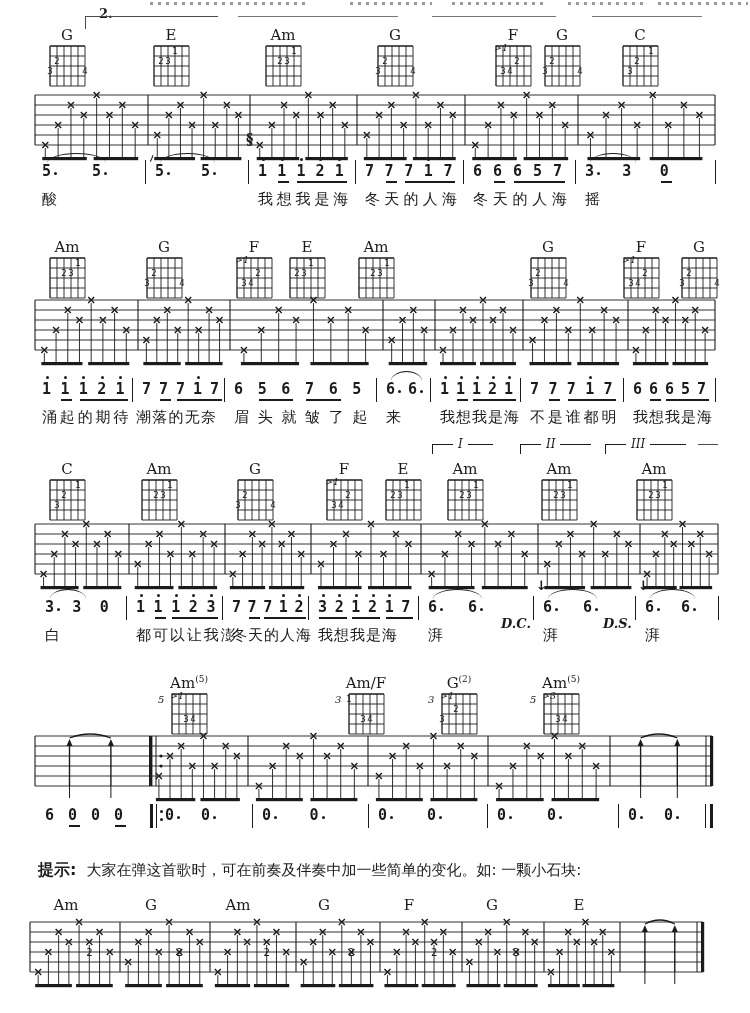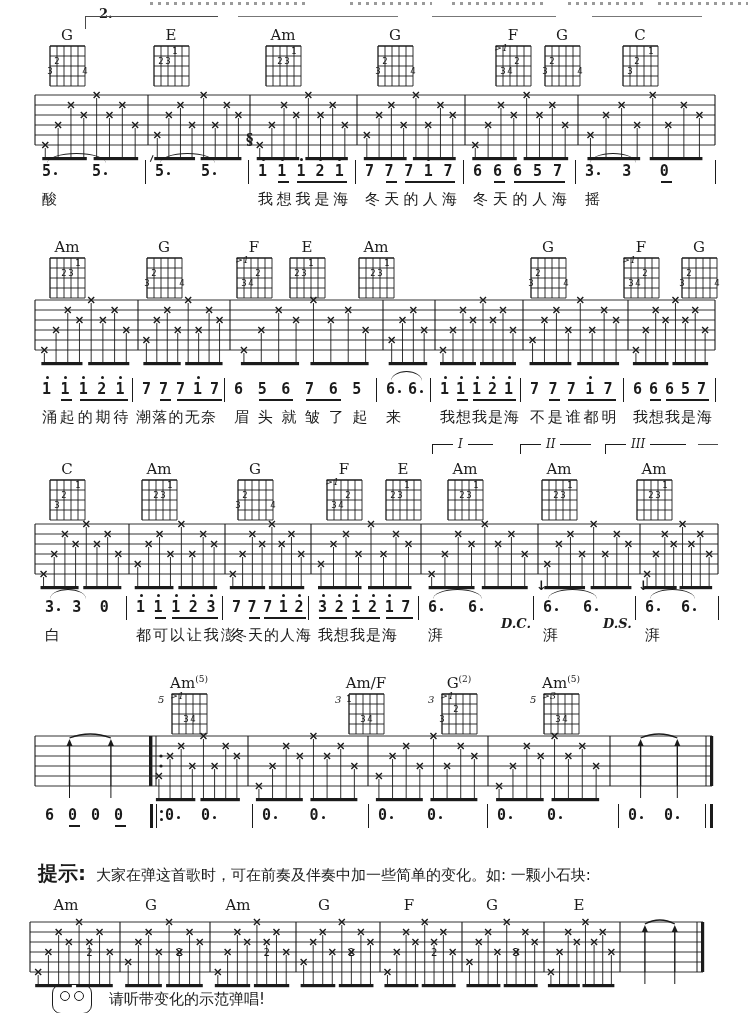--- a/index.html
+++ b/index.html
@@ -25,21 +25,21 @@
         border-radius:50% 50% 0 0/100% 100% 0 0;}
   .lyric{position:absolute;font:15px "DejaVu Sans",sans-serif;white-space:nowrap;}
   .prelbl{position:absolute;font:italic 700 13px "DejaVu Serif",serif;white-space:nowrap;}
   .segno{position:absolute;font:700 14px "DejaVu Serif",serif;}
   .darrow{position:absolute;font:700 13px "DejaVu Sans",sans-serif;}
   .orn{position:absolute;width:5px;height:7px;border-left:1.4px solid #1b1b1b;transform:rotate(24deg);}
   .volta{position:absolute;height:9px;border-top:1.4px solid #1b1b1b;border-left:1.4px solid #1b1b1b;}
   .volta span{position:absolute;top:-8px;left:20px;background:#fff;padding:0 5px;
               font:italic 12px "DejaVu Serif",serif;}
   #tip{position:absolute;left:38px;top:860px;width:690px;font:15px "DejaVu Sans",sans-serif;}
-  #tip b{font-size:20px;margin-right:10px;text-align:center;}
+  #tip b{font-size:16px;margin-right:10px;text-align:center;}
   #footer{position:absolute;left:52px;top:984px;}
   #cdbox{display:inline-block;width:40px;height:30px;border:1.5px solid #1b1b1b;border-radius:9px;
          text-align:center;vertical-align:middle;padding-top:3px;box-sizing:border-box;}
   #cdbox i{display:inline-block;width:8px;height:8px;border:1.4px solid #1b1b1b;border-radius:50%;margin:3px 2px;}
   #ftext{font:15px "DejaVu Sans",sans-serif;margin-left:12px;vertical-align:middle;}
 </style>
 </head>
 <body>
 
 <div id="sheet">
@@ -1507,17 +1507,13 @@
         <text x="179.3181818181818" y="42" text-anchor="middle" font-size="10.5" font-family="DejaVu Sans Mono, monospace" fill="#1b1b1b">2</text>
         <text x="266.6818181818182" y="42" text-anchor="middle" font-size="10.5" font-family="DejaVu Sans Mono, monospace" fill="#1b1b1b">2</text>
         <text x="351.3636363636364" y="42" text-anchor="middle" font-size="10.5" font-family="DejaVu Sans Mono, monospace" fill="#1b1b1b">2</text>
         <text x="434.04545454545456" y="42" text-anchor="middle" font-size="10.5" font-family="DejaVu Sans Mono, monospace" fill="#1b1b1b">2</text>
         <text x="516.0454545454545" y="42" text-anchor="middle" font-size="10.5" font-family="DejaVu Sans Mono, monospace" fill="#1b1b1b">3</text>
       </svg>
     </div>
   <div id="tip">
     <b>提示:</b><span>大家在弹这首歌时，可在前奏及伴奏中加一些简单的变化。如: 一颗小石块:</span>
   </div>
-  <div id="footer">
-    <span id="cdbox"><i></i><i></i></span>
-    <span id="ftext">请听带变化的示范弹唱!</span>
-  </div>
 </div>
 
 </body></html>

